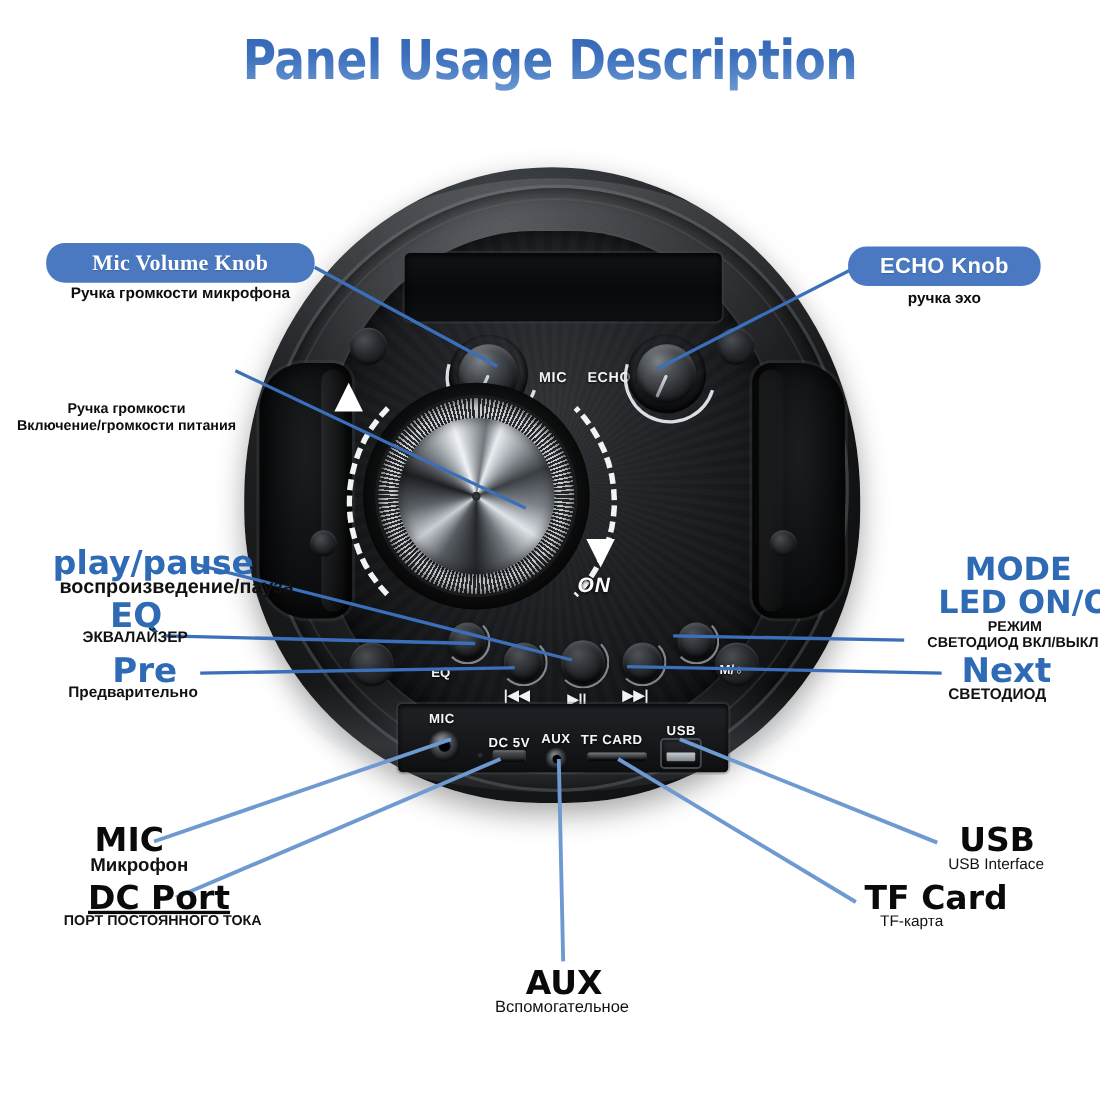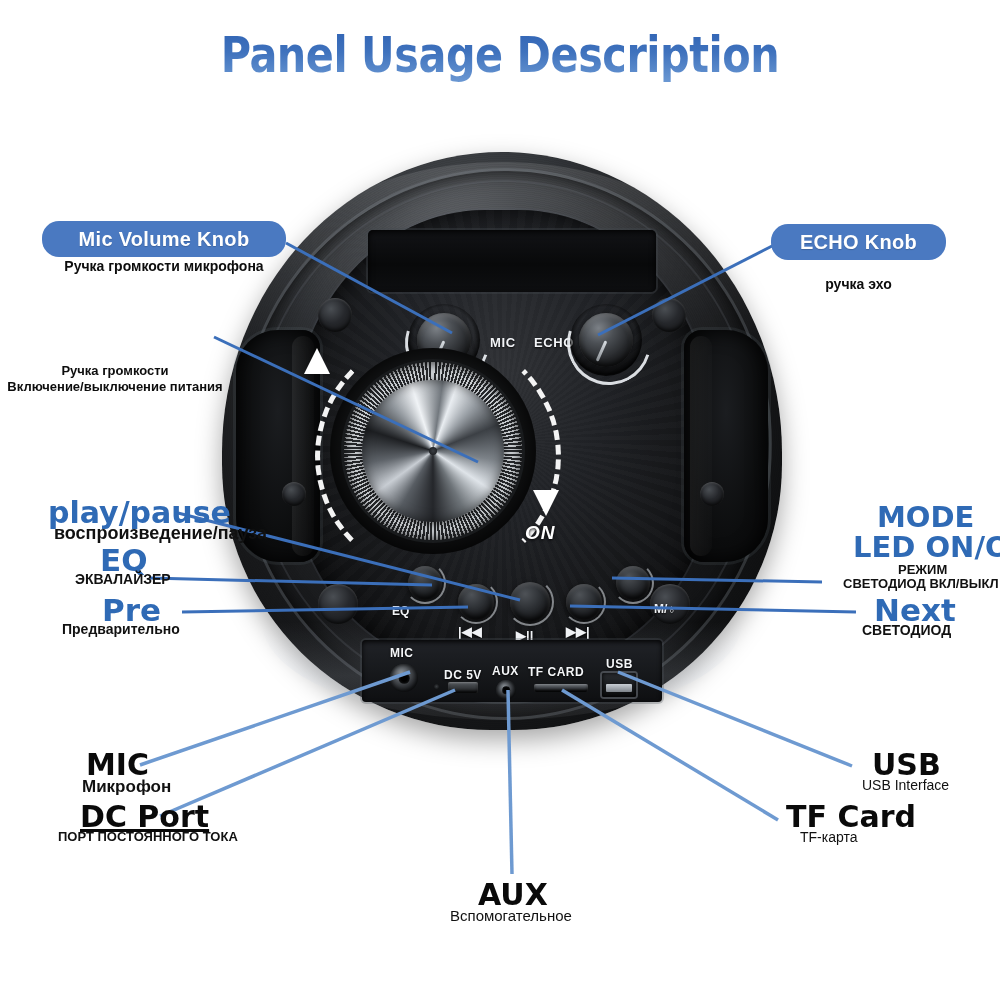--- a/index.html
+++ b/index.html
@@ -409,32 +409,32 @@
     </g>
     <g stroke="#6e9ad1" stroke-width="3.5" fill="none">
       <line x1="140" y1="765" x2="410" y2="672"></line>
       <line x1="160" y1="816" x2="455" y2="690"></line>
       <line x1="512" y1="874" x2="508" y2="690"></line>
       <line x1="778" y1="820" x2="562" y2="690"></line>
       <line x1="852" y1="766" x2="618" y2="672"></line>
     </g>
   </svg>
 
-  <div class="badge" style="left:42px;top:221px;width:244px;font-size:20px;">
+  <div class="badge" style="left:42px;top:221px;width:244px;font-size:20px;font-family:Liberation Serif, serif;">
     <span>Mic Volume Knob</span>
   </div>
   <div class="sub" style="left:42px;top:258px;width:244px;font-size:14px;">Ручка громкости микрофона</div>
 
   <div class="badge" style="left:771px;top:224px;width:175px;font-size:20px;">
     <span>ECHO Knob</span>
   </div>
-  <div class="sub" style="left:771px;top:276px;width:175px;font-size:14px;">ручка эхо</div>
+  <div class="sub" style="left:771px;top:262px;width:175px;font-size:14px;">ручка эхо</div>
 
   <div class="sub" style="left:8px;top:364px;width:214px;font-size:13px;">Ручка громкости</div>
-  <div class="sub" style="left:0px;top:380px;width:230px;font-size:13px;">Включение/выключение питания</div>
+  <div class="sub" style="left:0px;top:380px;width:230px;font-size:13px;">Включение/громкости питания</div>
 
   <div class="bigblue" style="left:48px;top:498px;font-size:30px;">play/pause</div>
   <div class="subsmall" style="left:54px;top:524px;font-size:18px;">воспроизведение/пауза</div>
 
   <div class="bigblue" style="left:100px;top:545px;font-size:31px;">EQ</div>
   <div class="subsmall" style="left:75px;top:572px;font-size:14px;">ЭКВАЛАЙЗЕР</div>
 
   <div class="bigblue" style="left:102px;top:595px;font-size:31px;">Pre</div>
   <div class="subsmall" style="left:62px;top:622px;font-size:14px;">Предварительно</div>
 

